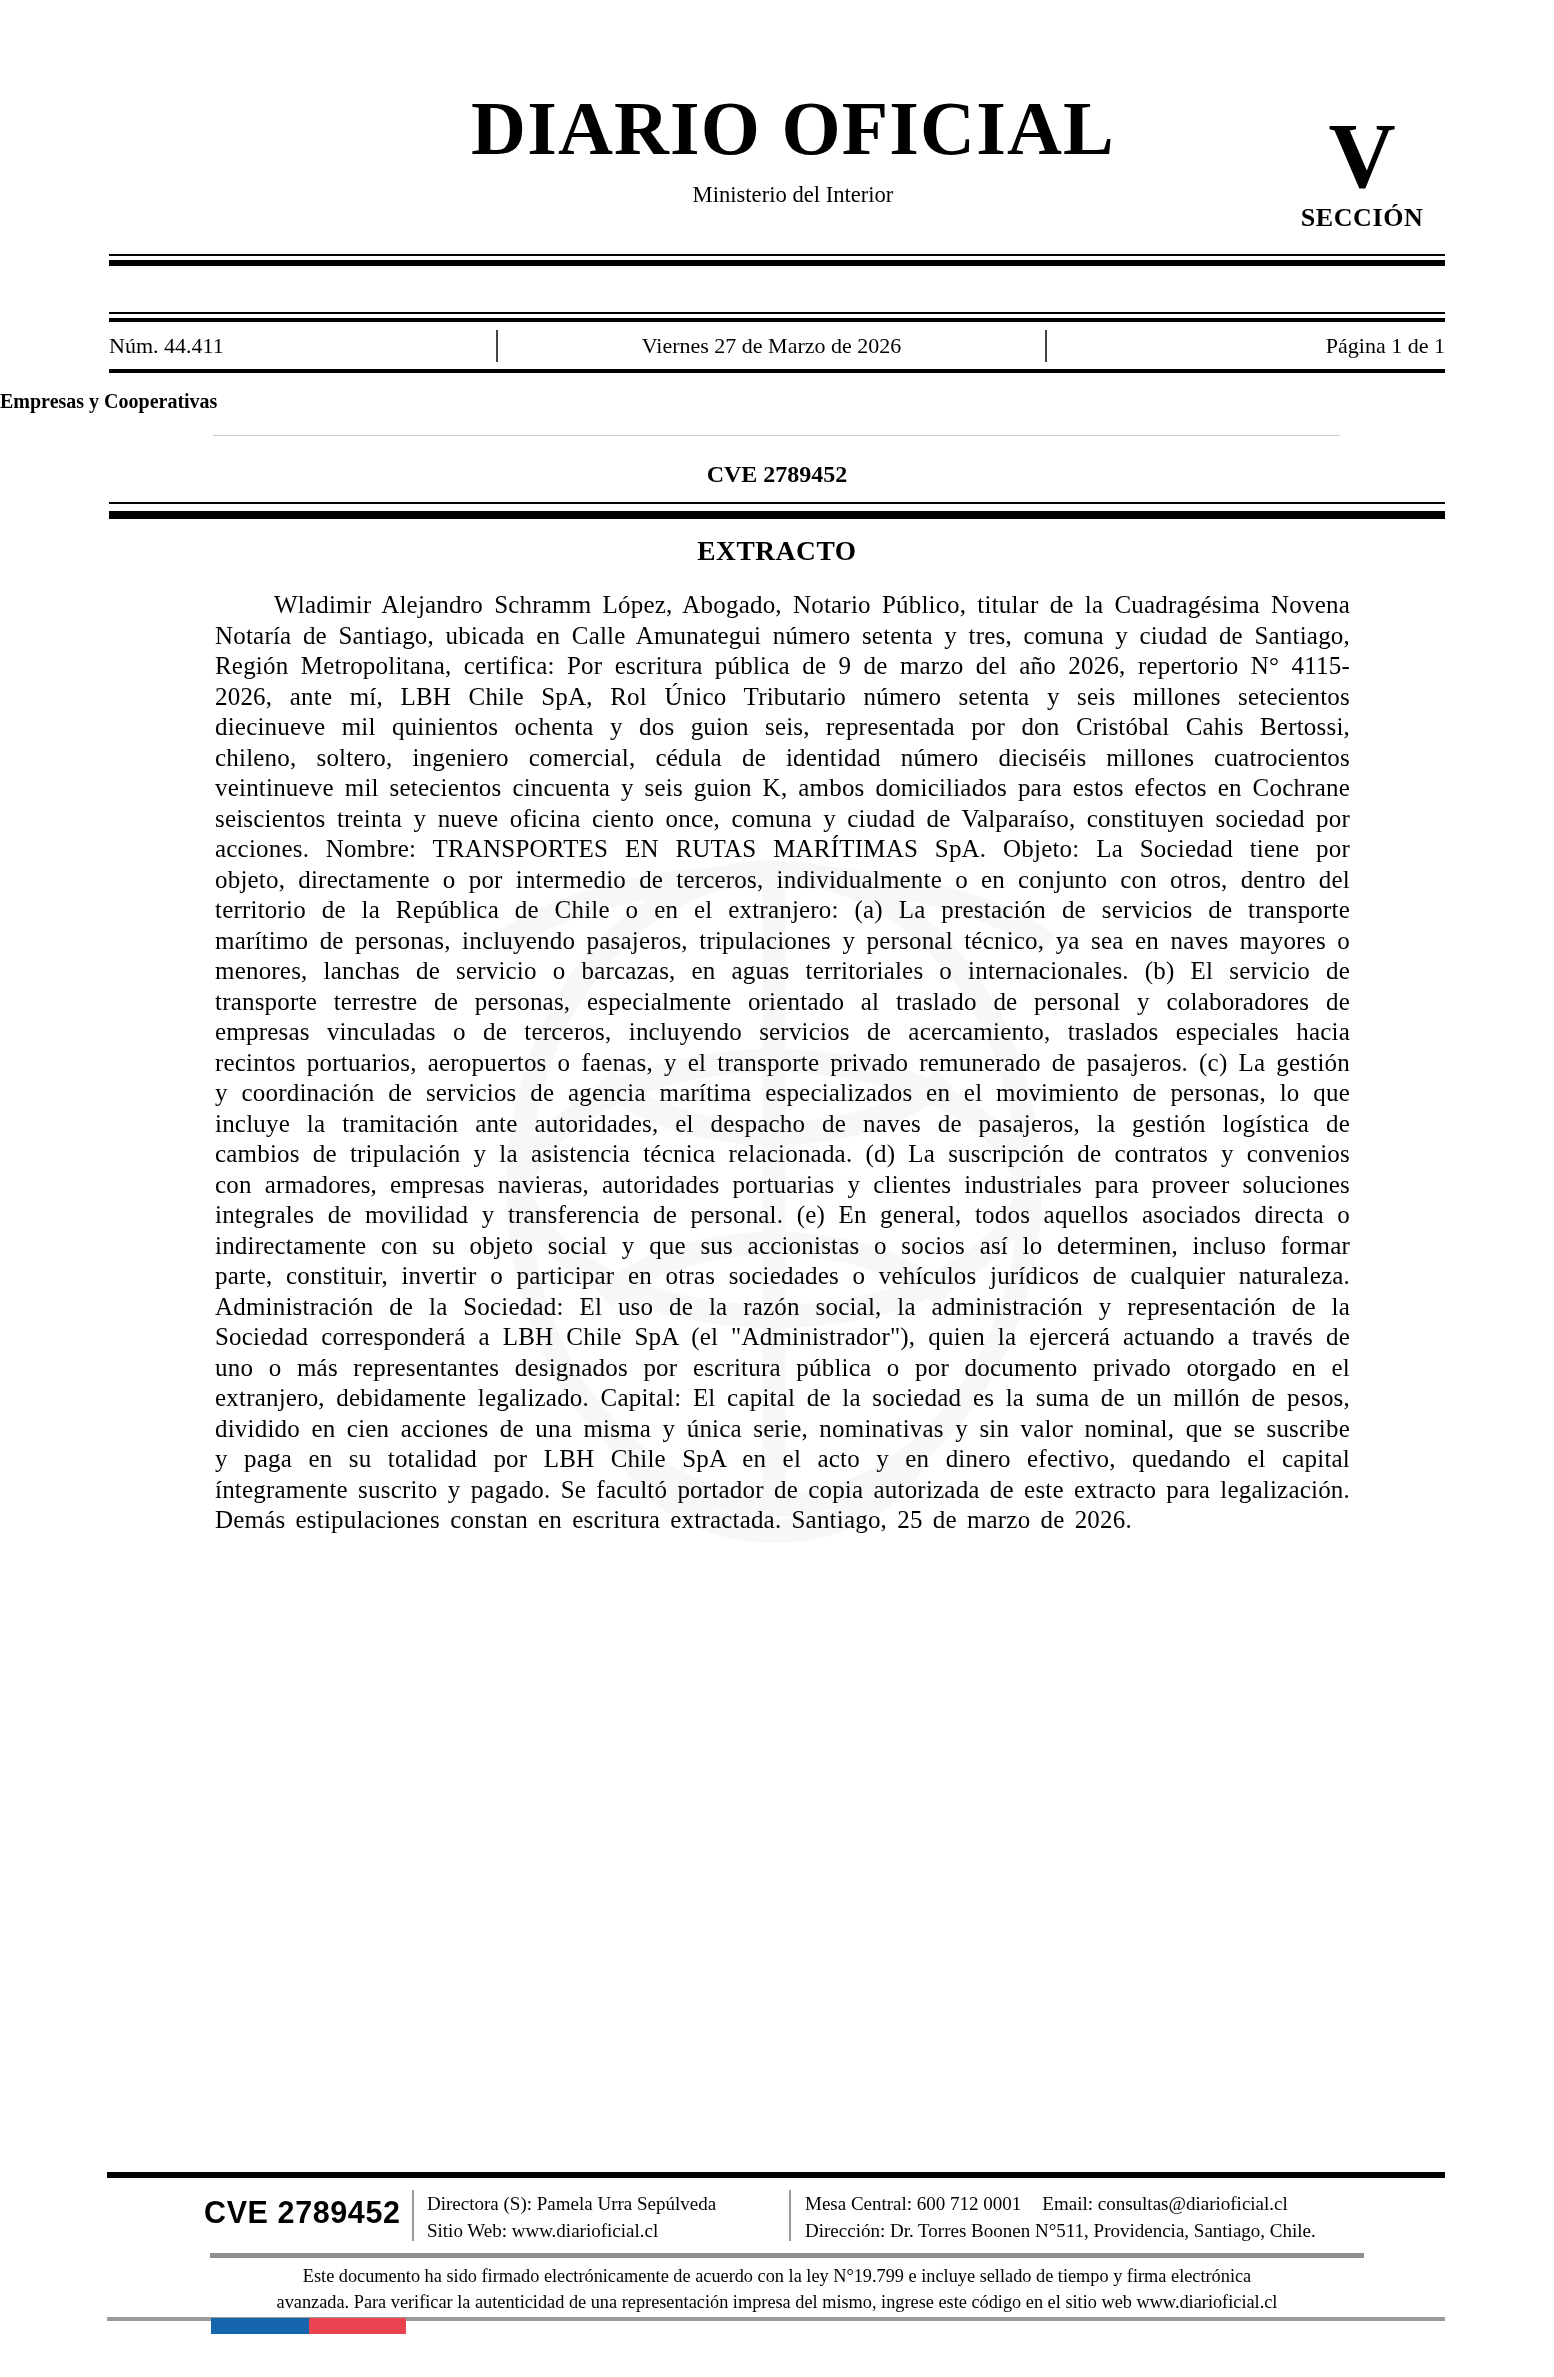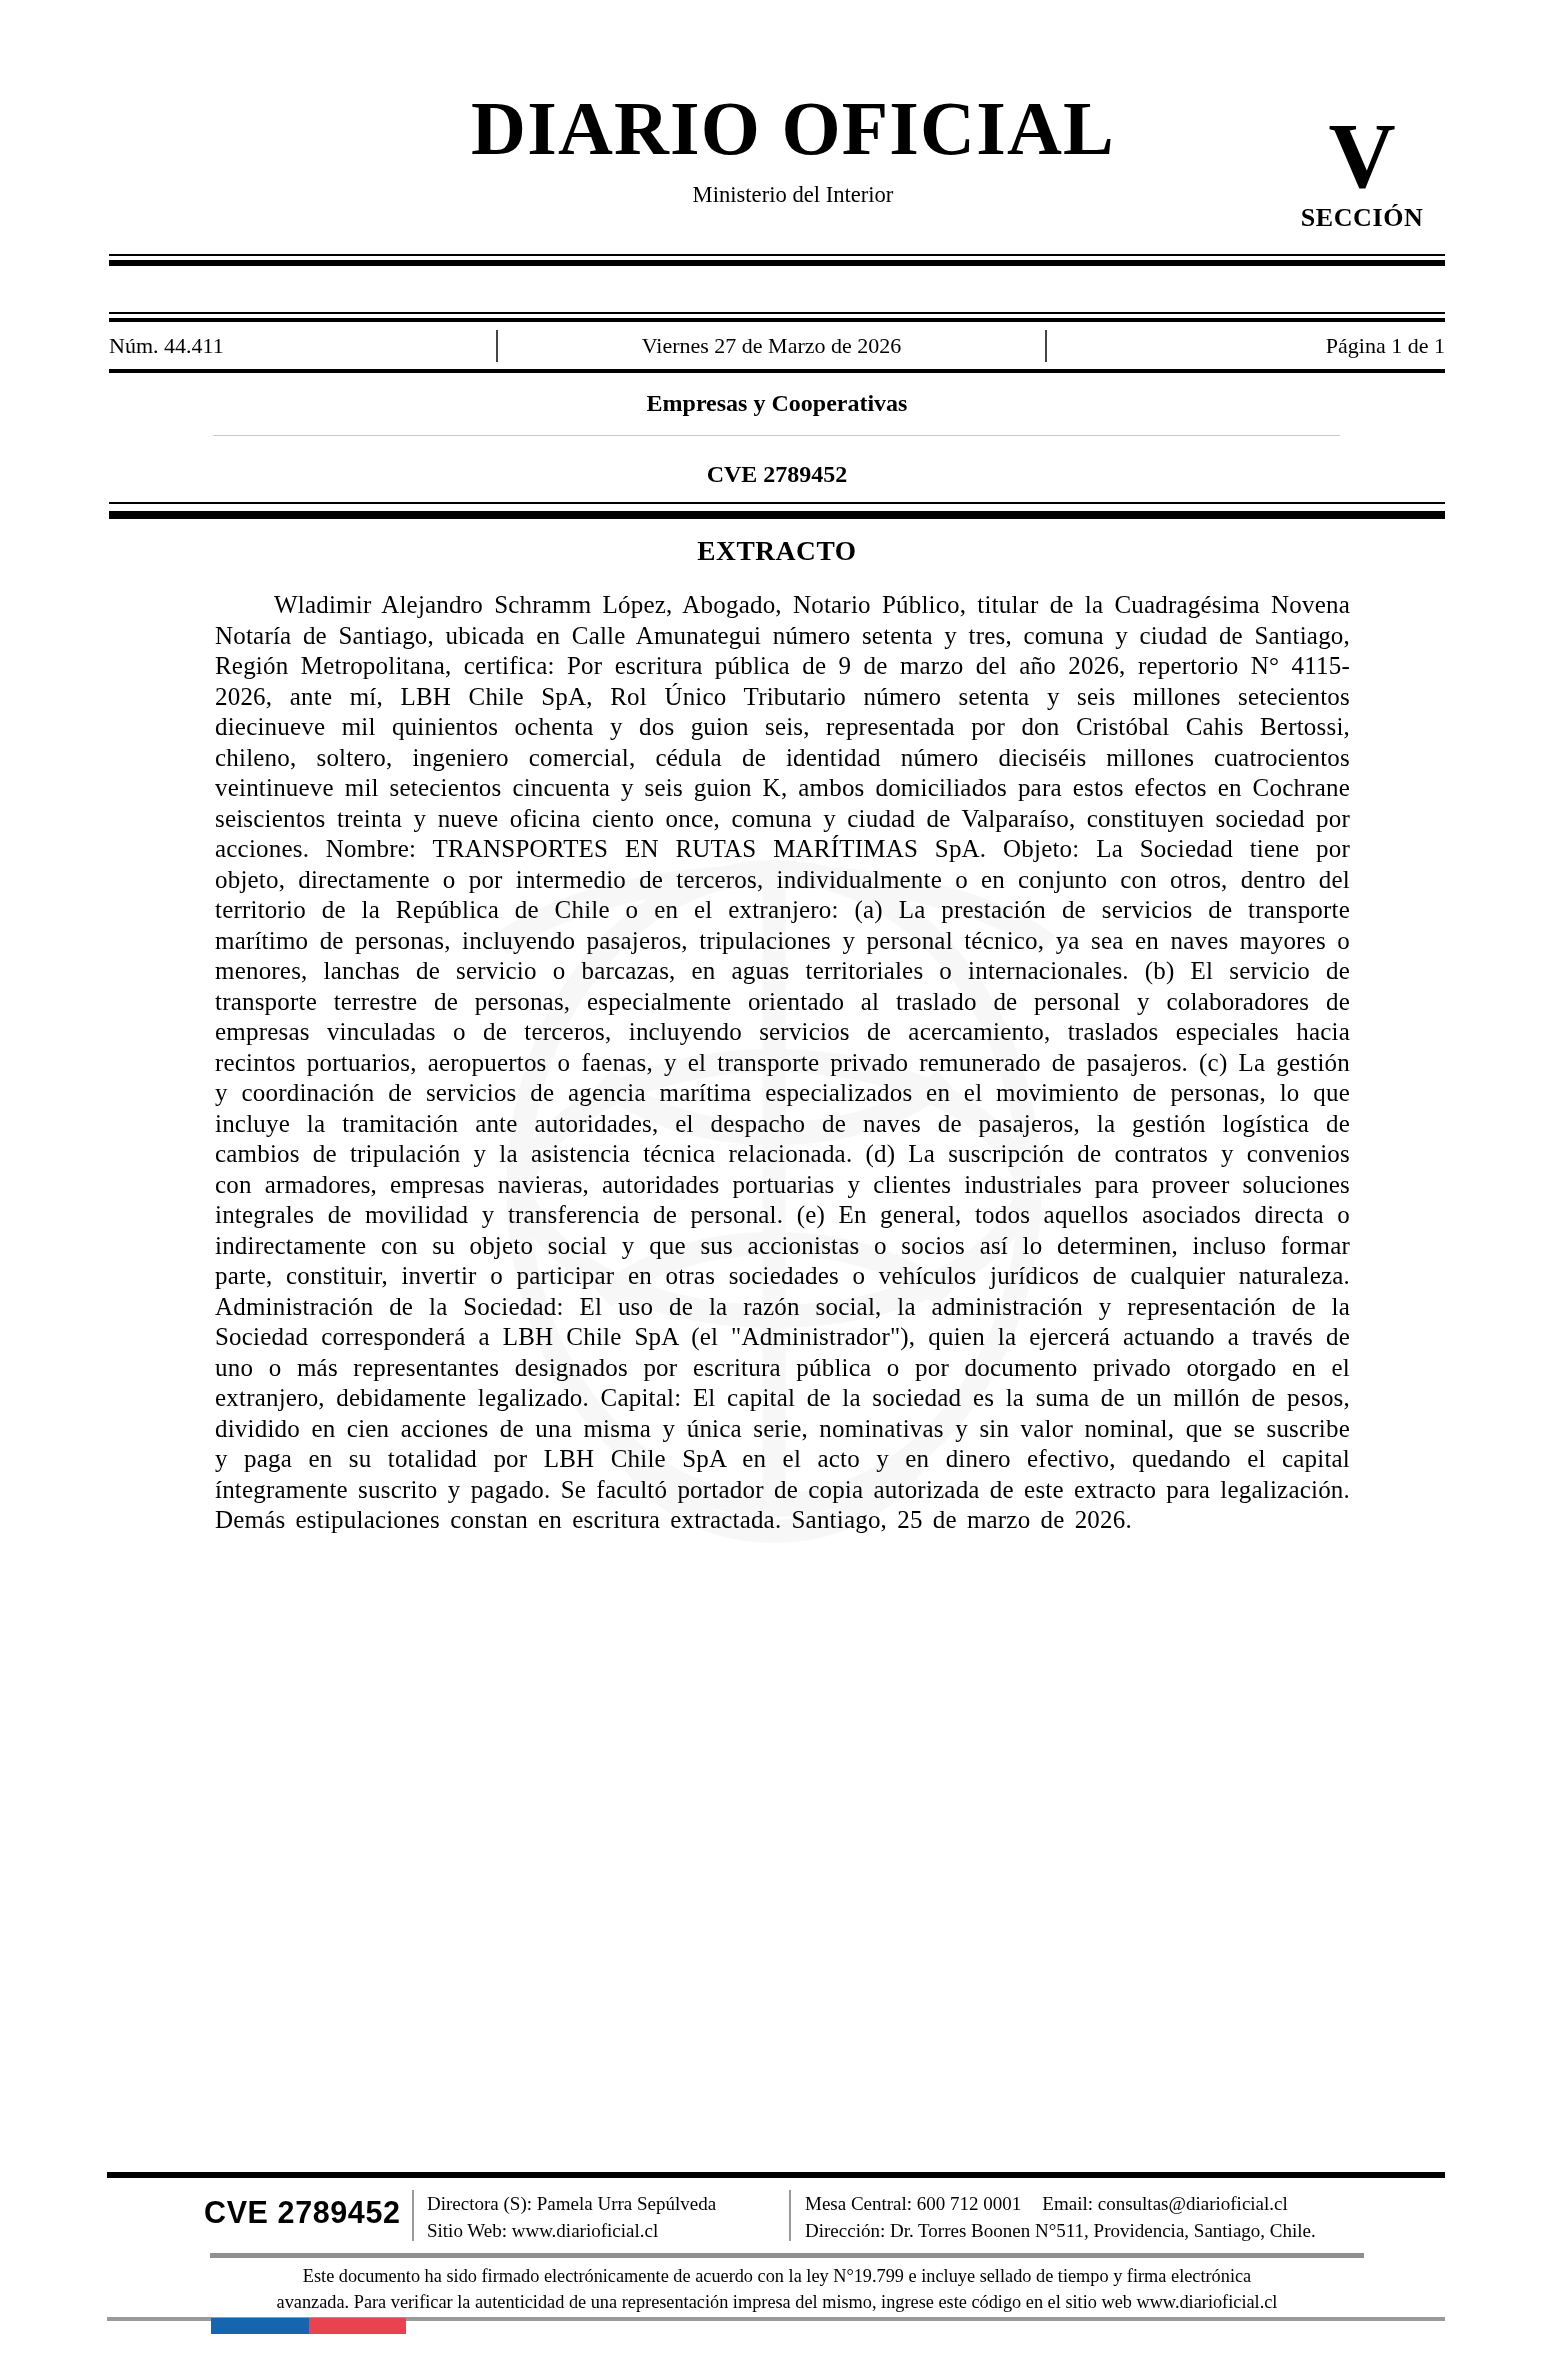--- a/index.html
+++ b/index.html
@@ -33,22 +33,22 @@
   
   .band-title{position:absolute;left:0;top:273px;width:1554px;text-align:center;
     font-size:29px;font-weight:bold;white-space:nowrap;letter-spacing:0;}
   .meta-row{position:absolute;left:109px;top:329px;width:1336px;height:34px;
     display:flex;align-items:center;font-size:22px;}
   .meta-cell-left{flex:0 0 29%;text-align:left;}
   .meta-cell-mid{flex:0 0 41%;text-align:center;}
   .meta-cell-right{flex:1;text-align:right;}
   .meta-bar{width:1.2px;height:32px;background:#444;}
   
-  .category-title{position:absolute;left:0;top:390px;width:1554px;text-align:center;
-    font-size:24px;font-weight:bold;}
+  .category-title{position:absolute;left:0;top:390px;width:1554px;text-align:left;
+    font-size:20px;font-weight:bold;}
   .cve-center{position:absolute;left:0;top:461px;width:1554px;text-align:center;
     font-size:24px;font-weight:bold;}
   .extract-heading{position:absolute;left:0;top:536px;width:1554px;text-align:center;
     font-size:27.4px;font-weight:bold;letter-spacing:0.6px;}
   
   .body-text{position:absolute;left:215px;top:590px;width:1135px;z-index:1;
     font-size:25px;line-height:30.5px;text-align:justify;text-indent:59px;
     word-spacing:3.7px;letter-spacing:0.2px;}
   .watermark{position:absolute;left:317px;top:762px;z-index:0;opacity:0.05;}
   

